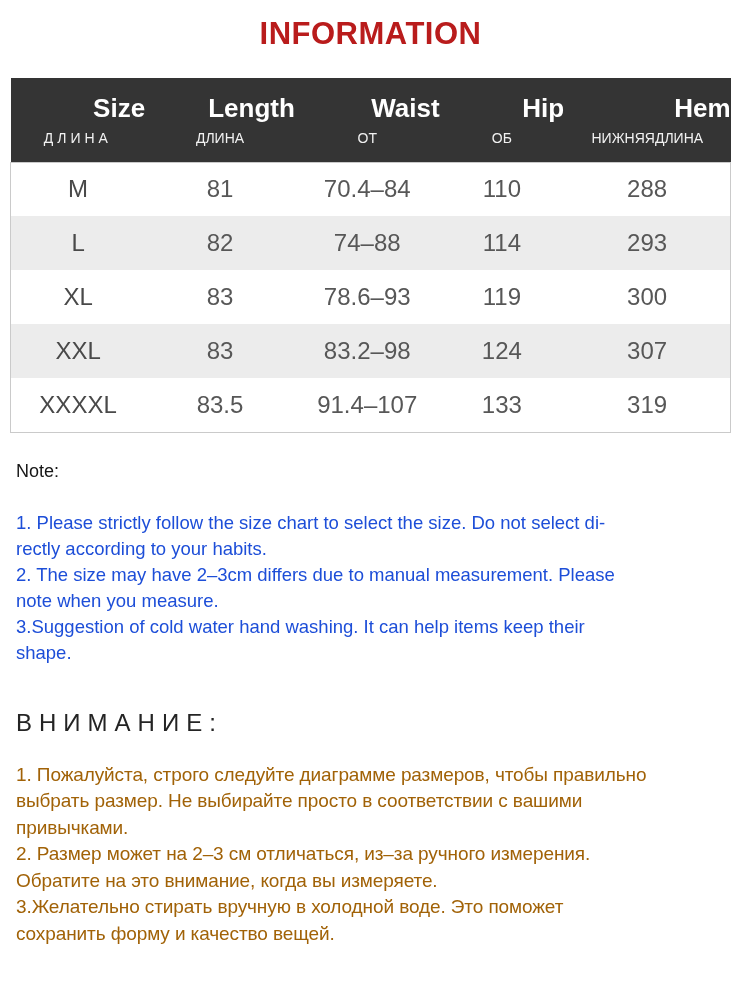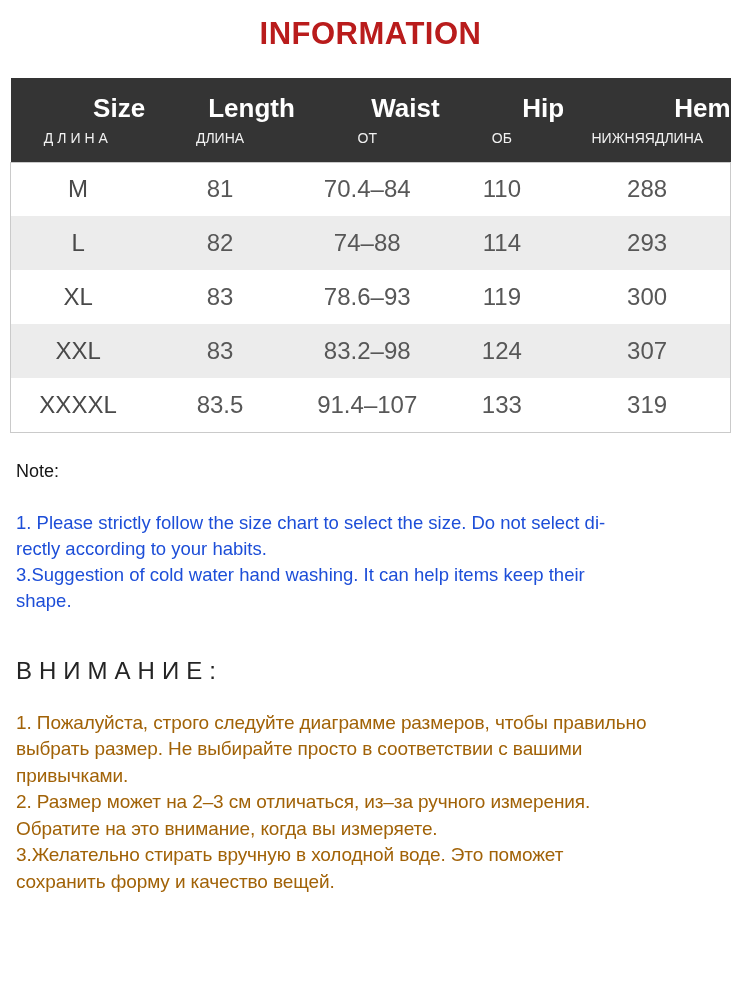--- a/index.html
+++ b/index.html
@@ -177,20 +177,22 @@
       <td>319</td>
     </tr>
   </tbody>
 </table>
 
 <section class="note-section">
   <h2 class="note-heading">Note:</h2>
   <div class="note-text">
     <p>1. Please strictly follow the size chart  to select the size. Do not select di-
 rectly according to your habits.</p>
+    <p>2. The size may have 2–3cm differs due to manual measurement. Please
+note when you measure.</p>
     <p>3.Suggestion of cold water hand washing. It can help items keep their
 shape.</p>
   </div>
 </section>
 
 <section class="attention-section">
   <h2 class="attention-heading">ВНИМАНИЕ:</h2>
   <div class="attention-text">
     <p>1. Пожалуйста, строго следуйте диаграмме размеров, чтобы правильно
 выбрать размер. Не выбирайте просто в соответствии с вашими

